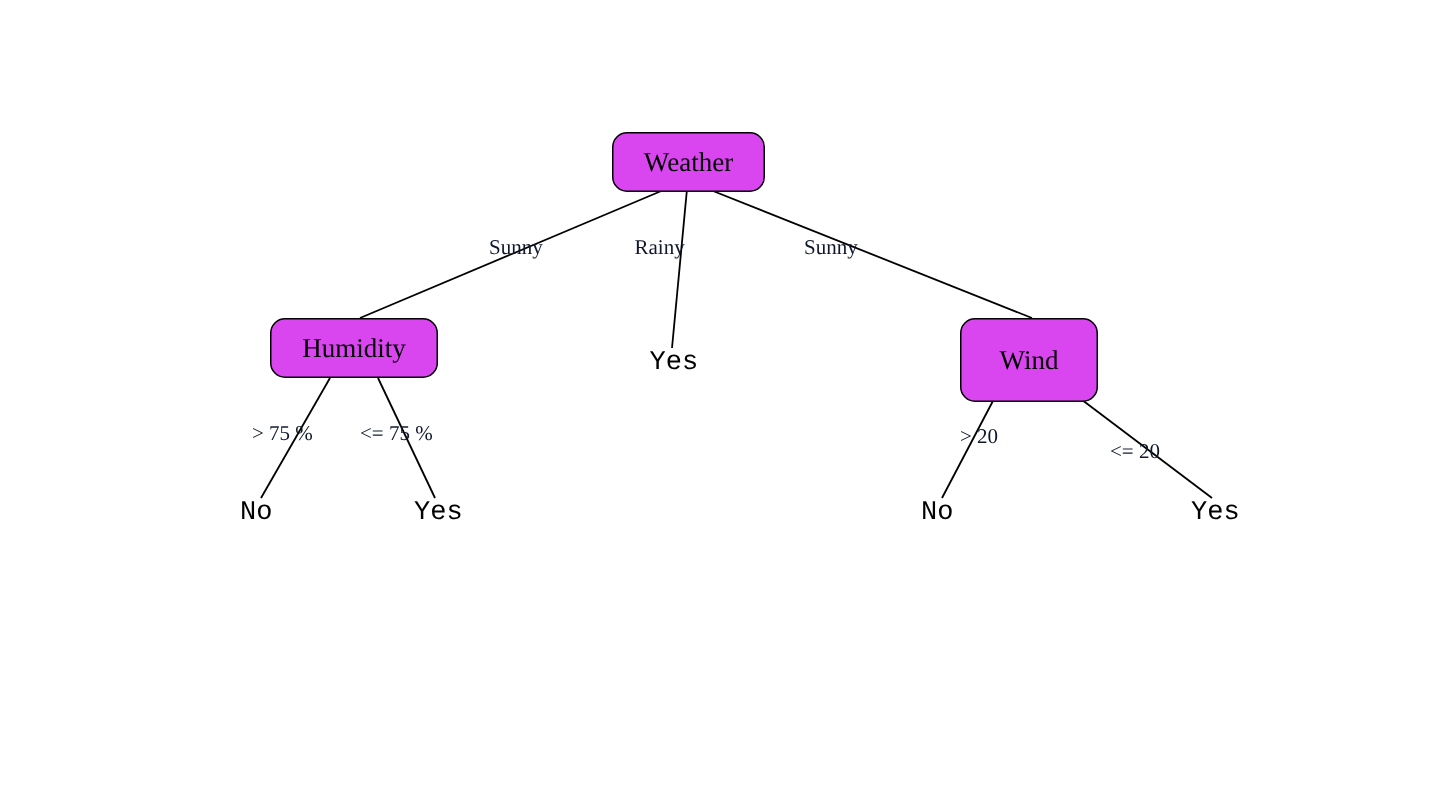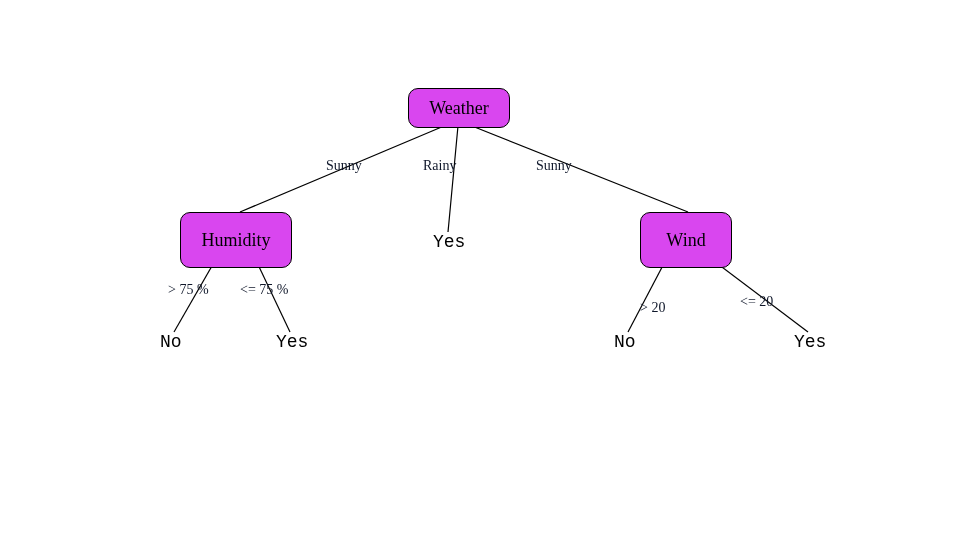--- a/index.html
+++ b/index.html
@@ -70,21 +70,21 @@
     <line x1="670" y1="252" x2="628" y2="332"></line>
 
     <line x1="702" y1="252" x2="808" y2="332"></line>
   </g>
 </svg>
 
 <div class="node-box" style="left:408px; top:88px; width:102px; height:40px;">
   <span>Weather</span>
 </div>
 
-<div class="node-box" style="left:180px; top:212px; width:112px; height:56px;">
+<div class="node-box" style="left:180px; top:212px; width:112px; height:40px;">
   <span>Humidity</span>
 </div>
 
 <div class="node-box" style="left:640px; top:212px; width:92px; height:56px;">
   <span>Wind</span>
 </div>
 
 <div class="leaf-text" style="left:433px; top:232px;">Yes</div>
 
 <div class="leaf-text" style="left:160px; top:332px;">No</div>
@@ -93,16 +93,16 @@
 <div class="leaf-text" style="left:614px; top:332px;">No</div>
 <div class="leaf-text" style="left:794px; top:332px;">Yes</div>
 
 <div class="edge-label" style="left:326px; top:158px;">Sunny</div>
 <div class="edge-label" style="left:423px; top:158px;">Rainy</div>
 <div class="edge-label" style="left:536px; top:158px;">Sunny</div>
 
 <div class="edge-label" style="left:168px; top:282px;">&gt; 75 %</div>
 <div class="edge-label" style="left:240px; top:282px;text-align:right;">&lt;= 75 %</div>
 
-<div class="edge-label" style="left:640px; top:300px;">&gt; 20</div>
+<div class="edge-label" style="left:640px; top:284px;">&gt; 20</div>
 <div class="edge-label" style="left:740px; top:294px;">&lt;= 20</div>
 
 </div>
 
 </body></html>

